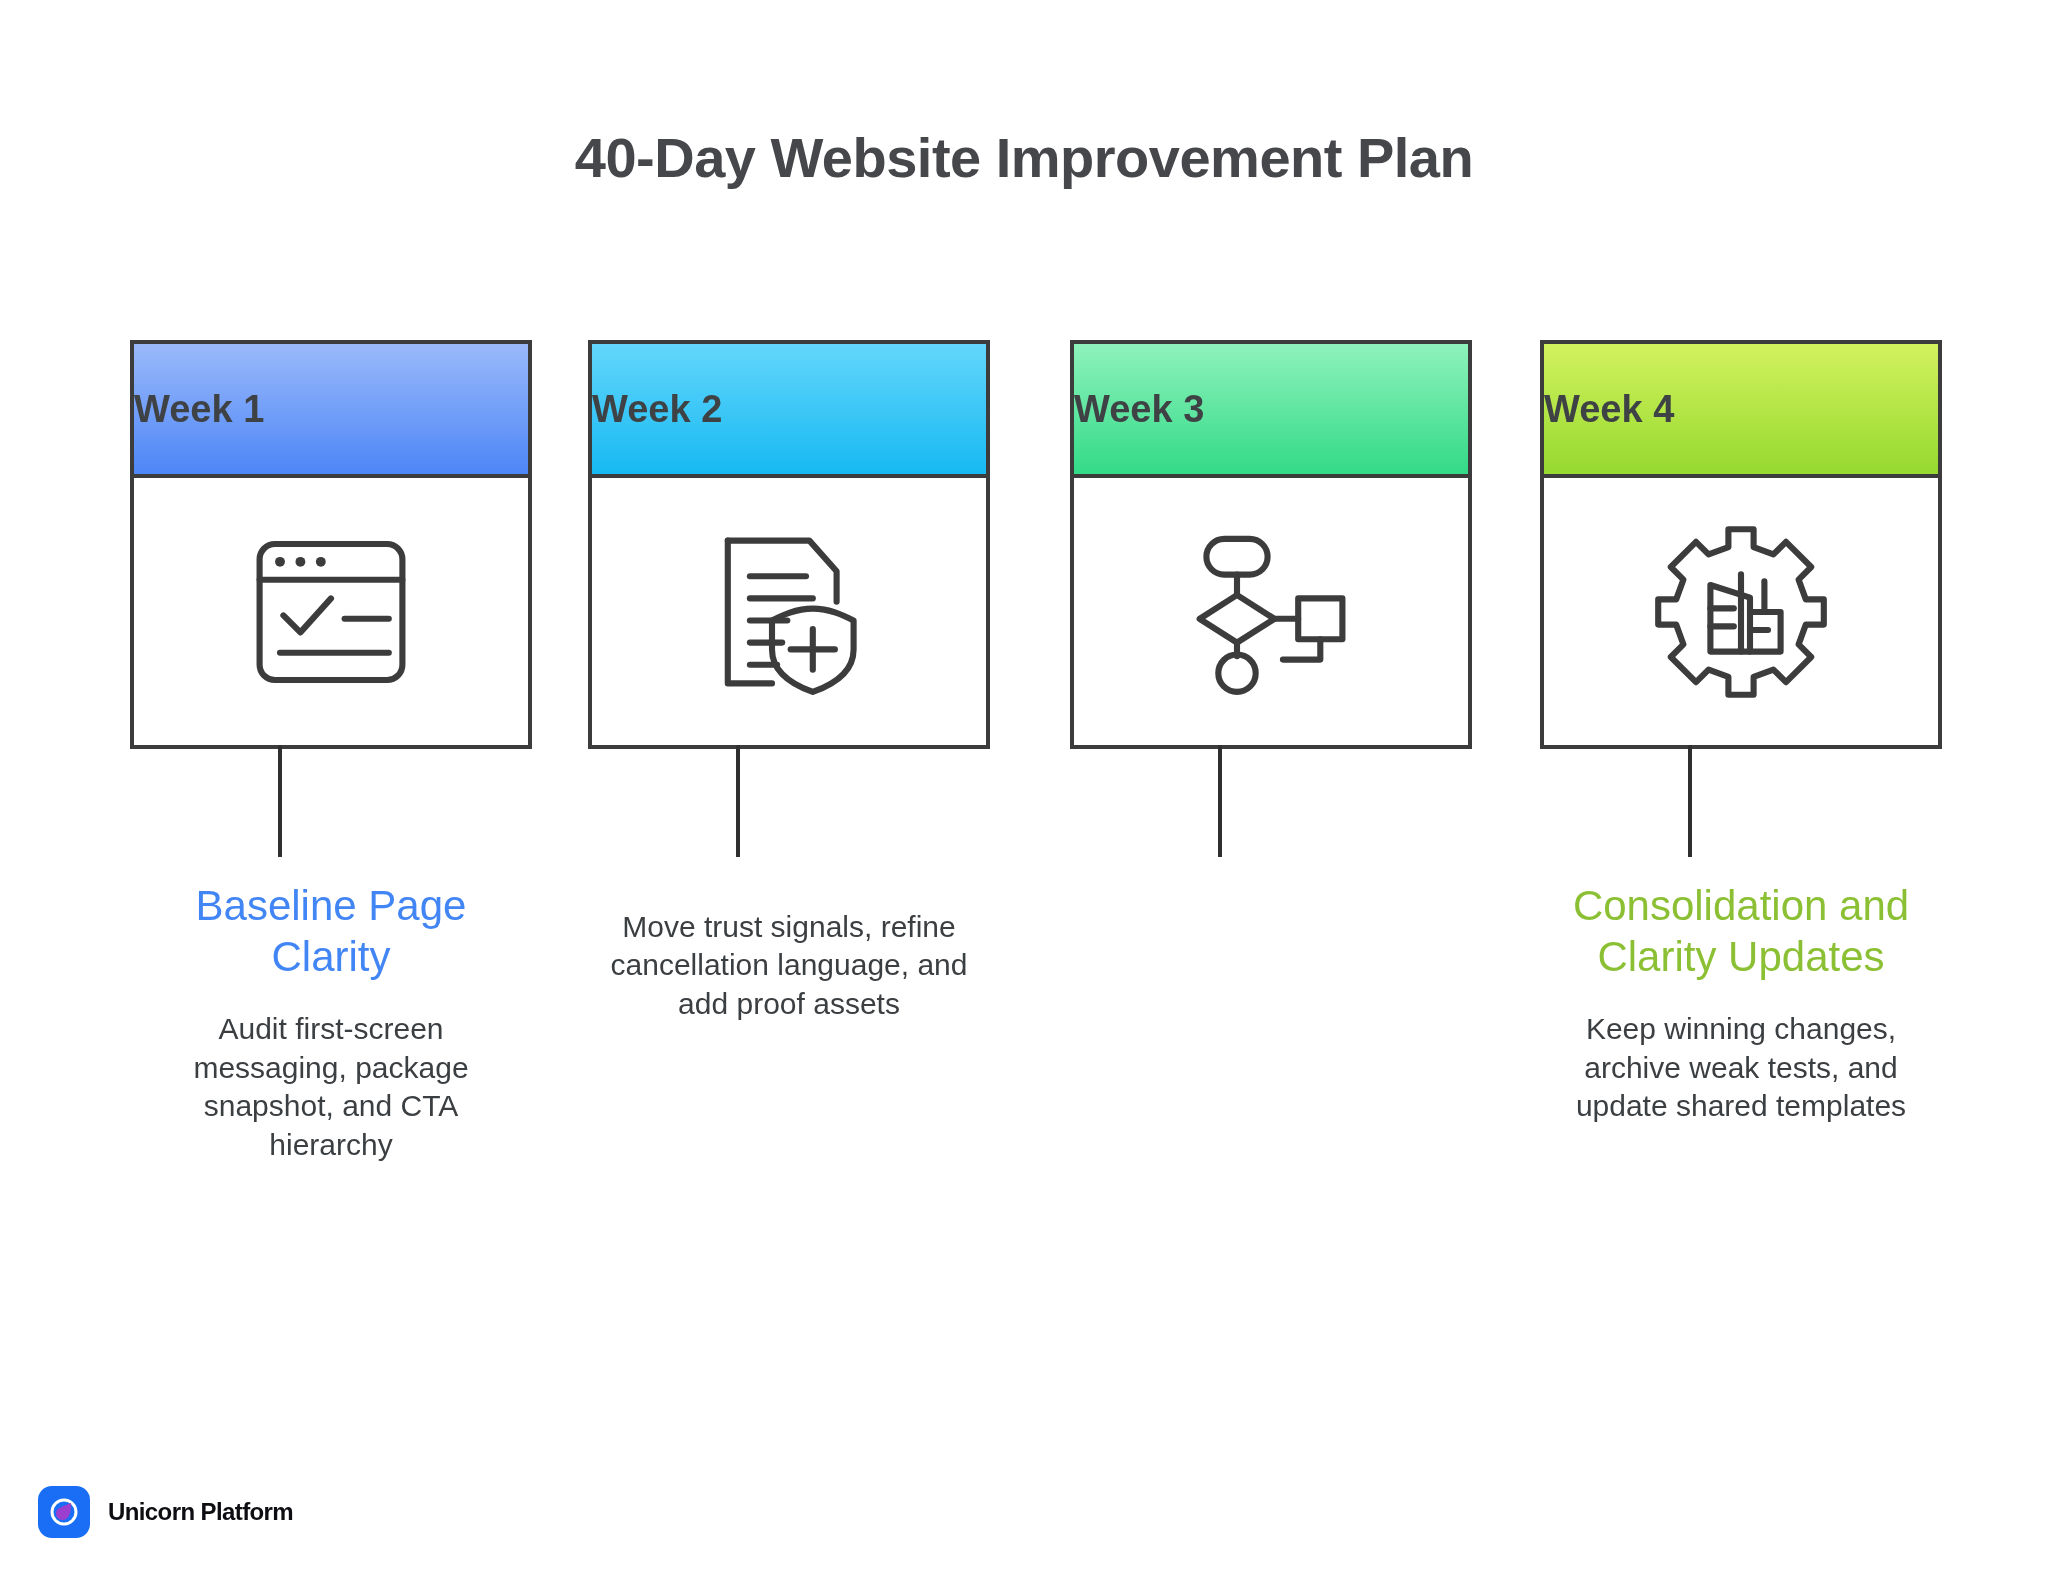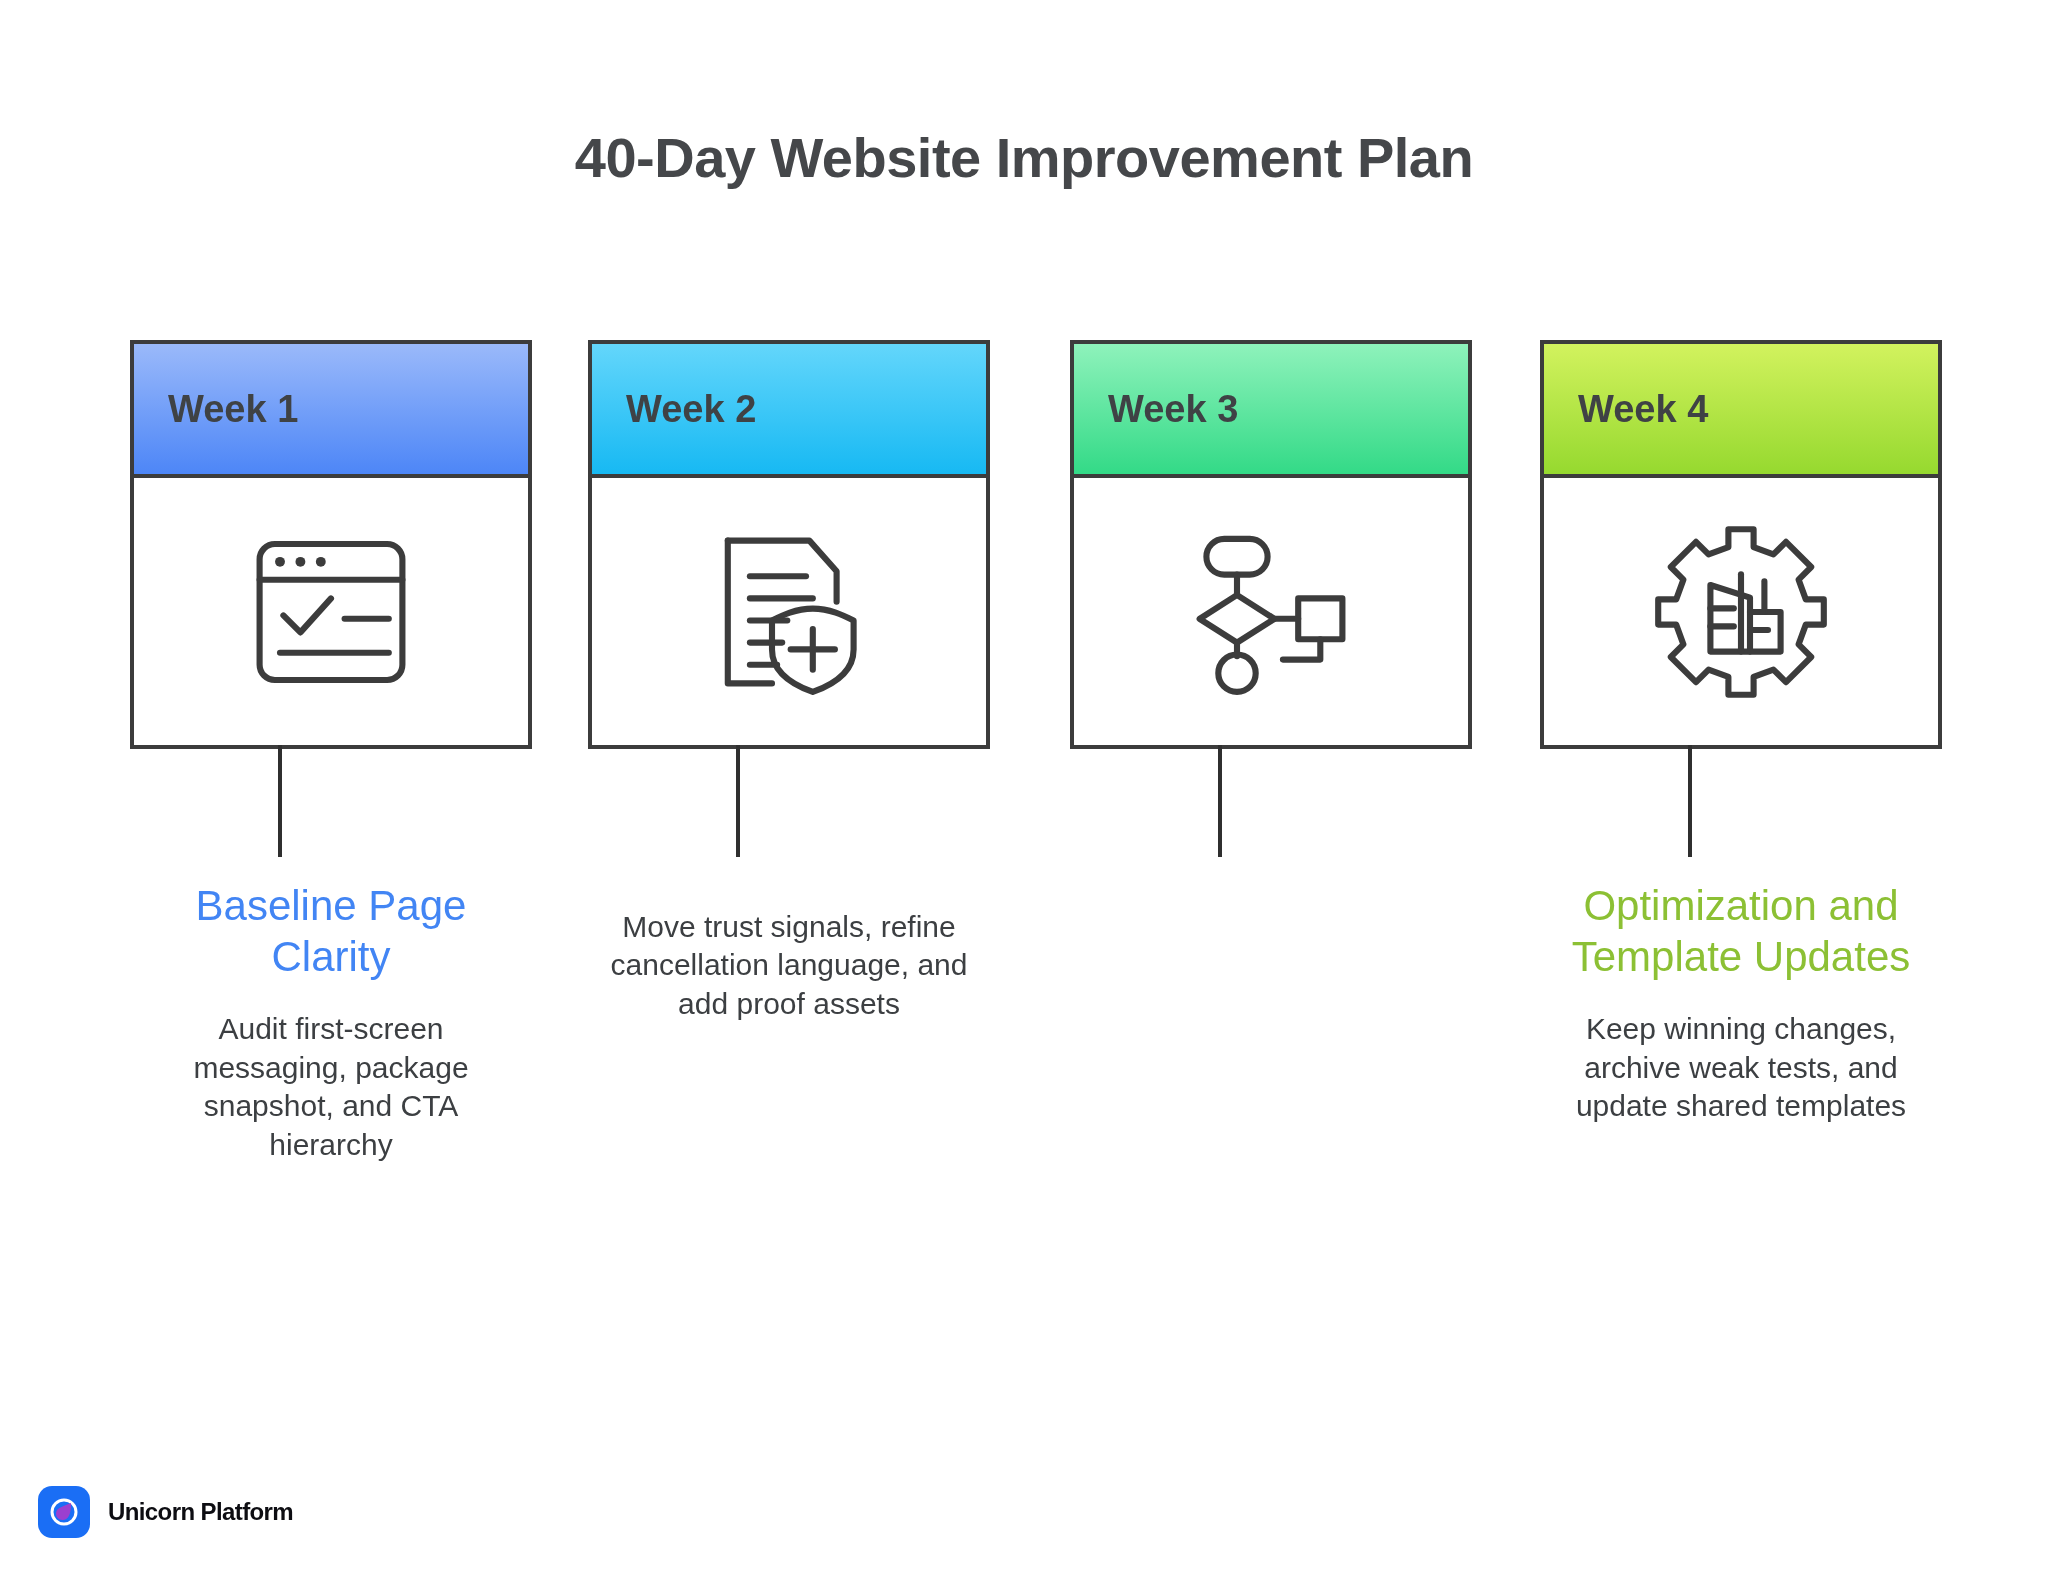--- a/index.html
+++ b/index.html
@@ -52,21 +52,20 @@
     border: 4px solid #3c3c3c;
     box-sizing: border-box;
     background: #ffffff;
   }
   .card-header {
     height: 134px;
     box-sizing: border-box;
     border-bottom: 4px solid #3c3c3c;
     display: flex;
     align-items: center;
-    padding-left: 34px;
   }
   .card-header-label {
     font-size: 38px;
     font-weight: bold;
     color: #3f4245;
   }
   .card-body {
     height: 267px;
     display: flex;
     align-items: center;
@@ -234,21 +233,21 @@
             <line x1="33" y1="48" x2="46" y2="48"></line>
             <line x1="33" y1="58" x2="46" y2="58"></line>
             <line x1="55" y1="50" x2="62" y2="50"></line>
             <line x1="55" y1="60" x2="65" y2="60"></line>
           </svg>
         </span>
       </div>
     </div>
     <div class="connector"></div>
     <div class="col-text">
-      <div class="col-heading" id="head3" style="color: rgb(140, 192, 52);">Optimization and Template Updates</div>
+      <div class="col-heading" id="head3" style="color: rgb(140, 192, 52);">Consolidation and Clarity Updates</div>
       <div class="col-desc">Keep winning changes, archive weak tests, and update shared templates</div>
     </div>
   </div>
 
 </div>
 
 <div class="footer">
   <span class="logo-mark" id="logo-mark" style="background: rgb(26, 110, 245);">
     <svg width="34" height="34" viewBox="0 0 34 34">
       <circle cx="17" cy="17" r="12" fill="none" stroke="#ffffff" stroke-width="3"></circle>

